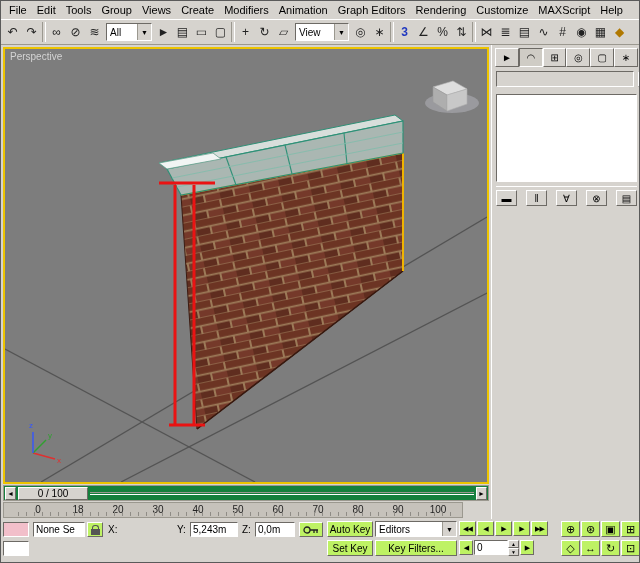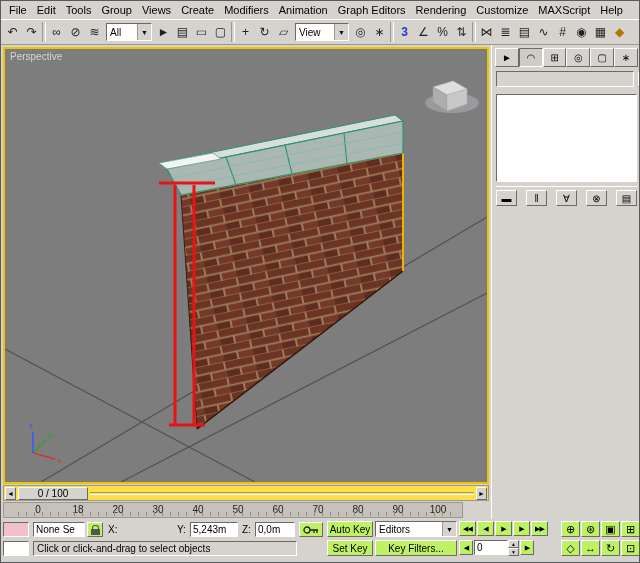--- a/index.html
+++ b/index.html
@@ -52,21 +52,21 @@
   .cp-combo { margin:0 2px 5px; }
   .stackbox { height:88px; margin:0 2px; background:#fff; border:1px solid;
               border-color:#6d6a65 #fff #fff #6d6a65; }
   .stackbtns { display:flex; justify-content:space-between; margin:4px 2px 0; padding-top:3px;
                border-top:1px solid #fff; }
   .sbtn { width:21px; height:16px; display:flex; align-items:center; justify-content:center;
           font-size:10px; background:#d6d3ce; border:1px solid; border-color:#fff #6d6a65 #6d6a65 #fff; }
 
   
   .timeslider { position:absolute; left:2px; top:484px; width:486px; height:16px;
-                background:#fde047; border:1px solid #9b988f; display:flex; align-items:center; padding:0 1px; }
+                background:#15803d; border:1px solid #9b988f; display:flex; align-items:center; padding:0 1px; }
   .ts-arrow { width:11px; height:13px; display:flex; align-items:center; justify-content:center;
               font-size:7px; background:#d6d3ce; border:1px solid; border-color:#fff #6d6a65 #6d6a65 #fff; }
   .ts-handle { width:70px; height:13px; margin-left:2px; display:flex; align-items:center; justify-content:center;
                font-size:10px; background:#d6d3ce; border:1px solid; border-color:#fff #6d6a65 #6d6a65 #fff; }
   .ts-track { flex:1; height:3px; margin:0 2px; border-top:1px solid #9b988f; border-bottom:1px solid #fff; }
   .ruler { position:absolute; left:2px; top:501px; width:460px; height:16px;
            background:#c6c2bb; border:1px solid #9b988f; }
   .ruler::after { content:""; position:absolute; left:14px; right:4px; bottom:1px; height:4px;
                   background:repeating-linear-gradient(90deg,#8f8c86 0 1px,transparent 1px 8px); }
   .rnum { position:absolute; top:1px; font-size:10px; color:#222; transform:translateX(-50%); }
@@ -279,21 +279,20 @@
   <div class="abs btn pbtn" style="left:476px;top:520px;width:17px;height:15px">◀</div>
   <div class="abs btn pbtn" style="left:494px;top:520px;width:17px;height:15px">▶</div>
   <div class="abs btn pbtn" style="left:512px;top:520px;width:17px;height:15px">▶</div>
   <div class="abs btn pbtn" style="left:530px;top:520px;width:17px;height:15px">▶▶</div>
   <div class="abs btn nbtn" style="left:560px;top:520px;width:19px;height:16px">⊕</div>
   <div class="abs btn nbtn" style="left:580px;top:520px;width:19px;height:16px">⊛</div>
   <div class="abs btn nbtn" style="left:600px;top:520px;width:19px;height:16px">▣</div>
   <div class="abs btn nbtn" style="left:620px;top:520px;width:19px;height:16px">⊞</div>
 
   <div class="abs wfld" style="left:2px;top:540px;width:26px;height:15px"></div>
-  <div class="abs fld" style="left:32px;top:540px;width:264px;height:15px">Click or click-and-drag to select objects</div>
   <div class="abs btn" style="left:326px;top:539px;width:46px;height:16px">Set Key</div>
   <div class="abs btn" style="left:374px;top:539px;width:82px;height:16px">Key Filters...</div>
   <div class="abs btn pbtn" style="left:458px;top:539px;width:14px;height:15px">◀</div>
   <input class="abs wfld" style="left: 473px; top: 539px; width: 34px; height: 15px;" value="0">
   <div class="abs spinner" style="left:507px;top:539px;width:11px;height:15px">
     <span>▲</span>
     <span>▼</span>
   </div>
   <div class="abs btn pbtn" style="left:519px;top:539px;width:14px;height:15px">▶</div>
   <div class="abs btn nbtn" style="left:560px;top:539px;width:19px;height:16px">◇</div>

